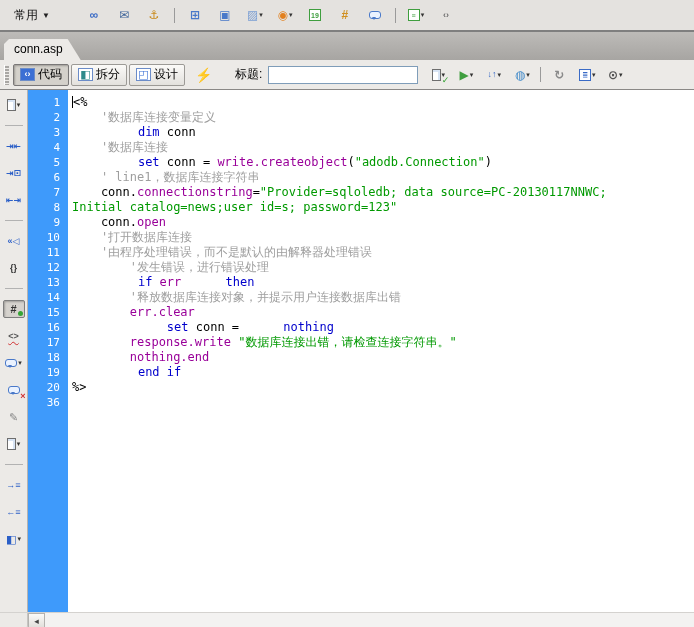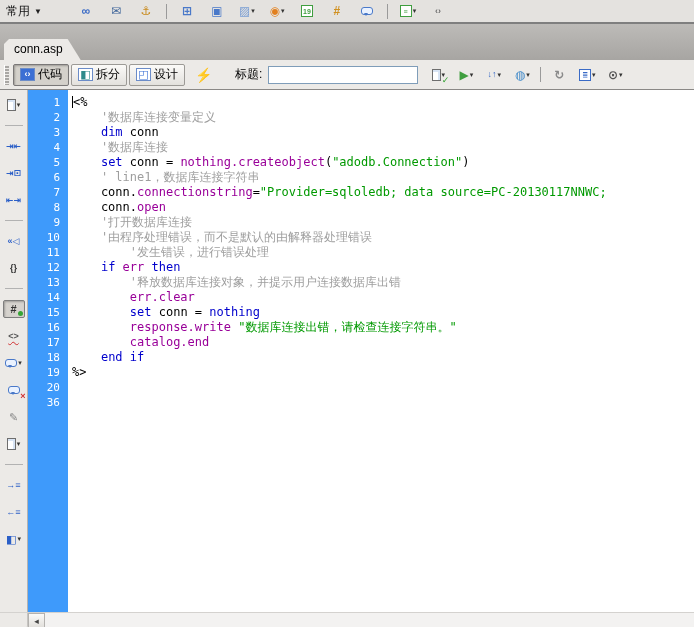--- a/index.html
+++ b/index.html
@@ -1,21 +1,21 @@
 <!DOCTYPE html>
 <html style="--gutter: #3E9AFB; --kw: #0000CC; --obj: #990099; --str: #009900; --com: #9E9E9E;"><head>
 <meta charset="utf-8">
 <style>
   html,body{margin:0;padding:0;background:#C8C6C3;}
   *{box-sizing:border-box;}
   #app{position:relative;width:694px;height:627px;background:#ECEAE7;overflow:hidden;
        font-family:"Liberation Sans","DejaVu Sans",sans-serif;font-size:12px;color:#000;}
 
   
-  .insert-bar{height:22px;background:#E4E2DF;display:flex;align-items:center;padding-left:6px;overflow:hidden;}
+  .insert-bar{height:30px;background:#E4E2DF;display:flex;align-items:center;padding-left:14px;overflow:hidden;}
   .cat-label{font-size:12px;color:#111;display:flex;align-items:center;gap:4px;}
   .cat-caret{font-size:8px;color:#222;}
   .ib-icons{display:flex;align-items:center;margin-left:34px;column-gap:10px;}
 
   
   .icon{display:inline-flex;align-items:center;justify-content:center;position:relative;
         width:20px;height:16px;flex:0 0 auto;cursor:default;}
   .icon .g{line-height:1;font-size:12px;font-weight:bold;}
   .icon .caret{font-size:7px;color:#333;margin-left:1px;}
   .icon.pressed{border:1px solid #7E7E7E;background:#D6D3CE;box-shadow:inset 1px 1px 2px rgba(0,0,0,.25);border-radius:2px;}
@@ -25,21 +25,21 @@
   .tile-shape{min-width:12px;height:12px;padding:0 1px;border:1px solid currentColor;background:#fff;
               font-size:7px;font-weight:bold;display:inline-flex;align-items:center;justify-content:center;}
   .overlay{position:absolute;font-size:9px;font-weight:bold;right:-1px;bottom:-2px;line-height:1;}
   .dot-overlay{position:absolute;width:5px;height:5px;border-radius:50%;background:#35A535;right:1px;bottom:1px;}
   .squiggle{text-decoration:underline wavy #D03030;text-decoration-thickness:1px;text-underline-offset:2px;}
   .sep-v{width:1px;height:15px;background:#9A9A9A;flex:0 0 auto;}
   .sep-h{height:1px;width:18px;background:#B2B2B2;margin:2px auto;flex:0 0 auto;}
 
   
   .band{height:2px;background:#7F7F7F;}
-  .tab-bar{height:36px;background:linear-gradient(#BDBBB8,#A7A5A2);display:flex;align-items:flex-end;}
+  .tab-bar{height:28px;background:linear-gradient(#BDBBB8,#A7A5A2);display:flex;align-items:flex-end;}
   .tab{height:21px;margin-left:4px;padding:3px 18px 2px 10px;background:#ECEAE7;color:#000;
        clip-path:polygon(0 100%,0 5px,5px 0,calc(100% - 13px) 0,100% 100%);
        font-size:12px;cursor:default;}
 
   
   .doc-toolbar{height:30px;background:#ECEAE7;border-bottom:1px solid #8A8886;display:flex;align-items:center;padding:0 4px;}
   .grip{width:5px;height:20px;margin-right:4px;background:repeating-linear-gradient(#ECEAE7 0 1px,#A9A7A4 1px 3px);border-left:1px solid #fff;}
   .view-btn{display:inline-flex;align-items:center;gap:3px;height:22px;padding:1px 6px;margin-right:2px;
             font-size:12px;font-family:inherit;color:#000;background:linear-gradient(#FBFAF8,#E3E1DD);
             border:1px solid #9C9A96;border-radius:2px;cursor:pointer;}
@@ -62,21 +62,21 @@
                   align-items:center;padding-top:6px;row-gap:9px;}
   .coding-toolbar .icon{width:22px;height:18px;}
   .coding-toolbar .g{color:#2B5FC7;font-size:11px;}
   .gutter{width:40px;background:var(--gutter,#3E9AFB);color:#fff;text-align:right;
           font-family:"DejaVu Sans Mono","Liberation Mono",monospace;font-size:11px;line-height:15px;
           padding:5px 8px 0 0;user-select:none;}
   .code-area{flex:1;background:#fff;overflow:hidden;padding:5px 0 0 4px;
              font-family:"DejaVu Sans Mono","Liberation Mono",monospace;font-size:12px;line-height:15px;}
   .code-line{height:15px;white-space:pre;}
   .tok-d{color:#000;}
-  .tok-k{color:var(--kw,#0000CC);}
+  .tok-k{color:var(--kw,#0000CC);margin-left:37px;}
   .tok-o{color:var(--obj,#990099);}
   .tok-s{color:var(--str,#009900);}
   .tok-c{color:var(--com,#9E9E9E);}
   .cursor{display:inline-block;width:1px;height:12px;background:#000;vertical-align:-2px;}
 
   
   .hscroll{height:17px;display:flex;align-items:stretch;border-top:1px solid #D4D2CF;}
   .hs-corner{width:28px;background:#ECEAE7;border-right:1px solid #C6C4C1;border-radius:0 0 4px 0;}
   .scroll-arrow{width:17px;background:linear-gradient(#FBFAF8,#E0DEDA);border:1px solid #B4B2AF;
                 font-size:9px;color:#444;display:flex;align-items:center;justify-content:center;cursor:pointer;padding:0;}
@@ -281,33 +281,34 @@
         <div>18</div>
         <div>19</div>
         <div>20</div>
         <div>36</div>
       </div>
     <div class="code-area" id="code-area">
         <div class="code-line"><span class="cursor"></span><span class="tok-d">&lt;%</span></div>
         <div class="code-line"><span class="tok-c">    '数据库连接变量定义</span></div>
         <div class="code-line"><span class="tok-d">    </span><span class="tok-k">dim</span><span class="tok-d"> conn</span></div>
         <div class="code-line"><span class="tok-c">    '数据库连接</span></div>
-        <div class="code-line"><span class="tok-d">    </span><span class="tok-k">set</span><span class="tok-d"> conn = </span><span class="tok-o">nothing.createobject</span><span class="tok-d">(</span><span class="tok-s">"adodb.Connection"</span><span class="tok-d">)</span></div>
+        <div class="code-line"><span class="tok-d">    </span><span class="tok-k">set</span><span class="tok-d"> conn = </span><span class="tok-o">write.createobject</span><span class="tok-d">(</span><span class="tok-s">"adodb.Connection"</span><span class="tok-d">)</span></div>
         <div class="code-line"><span class="tok-c">    ' line1，数据库连接字符串</span></div>
         <div class="code-line"><span class="tok-d">    conn.</span><span class="tok-o">connectionstring</span><span class="tok-d">=</span><span class="tok-s">"Provider=sqloledb; data source=PC-20130117NNWC;</span></div>
+        <div class="code-line"><span class="tok-s">Initial catalog=news;user id=s; password=123"</span></div>
         <div class="code-line"><span class="tok-d">    conn.</span><span class="tok-o">open</span></div>
         <div class="code-line"><span class="tok-c">    '打开数据库连接</span></div>
         <div class="code-line"><span class="tok-c">    '由程序处理错误，而不是默认的由解释器处理错误</span></div>
         <div class="code-line"><span class="tok-c">        '发生错误，进行错误处理</span></div>
         <div class="code-line"><span class="tok-d">    </span><span class="tok-k">if</span><span class="tok-d"> </span><span class="tok-o">err</span><span class="tok-d"> </span><span class="tok-k">then</span></div>
         <div class="code-line"><span class="tok-c">        '释放数据库连接对象，并提示用户连接数据库出错</span></div>
         <div class="code-line"><span class="tok-d">        </span><span class="tok-o">err.clear</span></div>
         <div class="code-line"><span class="tok-d">        </span><span class="tok-k">set</span><span class="tok-d"> conn = </span><span class="tok-k">nothing</span></div>
         <div class="code-line"><span class="tok-d">        </span><span class="tok-o">response.write</span><span class="tok-d"> </span><span class="tok-s">"数据库连接出错，请检查连接字符串。"</span></div>
-        <div class="code-line"><span class="tok-d">        </span><span class="tok-o">catalog.end</span></div>
+        <div class="code-line"><span class="tok-d">        </span><span class="tok-o">nothing.end</span></div>
         <div class="code-line"><span class="tok-d">    </span><span class="tok-k">end if</span></div>
         <div class="code-line"><span class="tok-d">%&gt;</span></div>
         <div class="code-line"><span class="tok-d"></span></div>
       </div>
   </div>
 
   <div class="hscroll">
     <div class="hs-corner"></div>
     <button class="scroll-arrow">◂</button>
     <div class="hs-track"></div>

